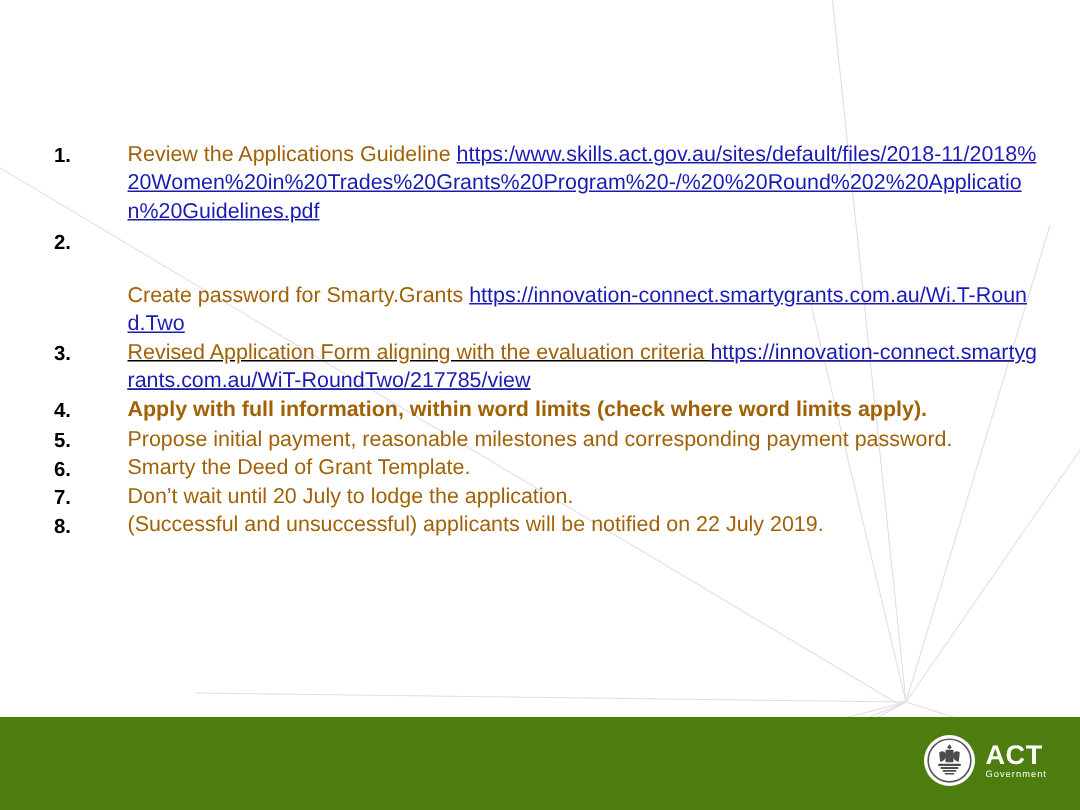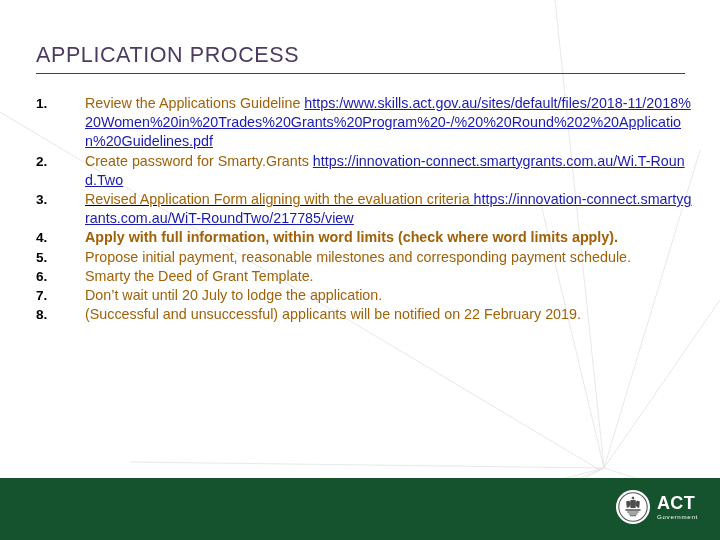--- a/index.html
+++ b/index.html
@@ -88,36 +88,36 @@
   .link {
     color: #1B1BB3;
     text-decoration: underline;
     text-underline-offset: 1px;
     word-break: break-all;
     cursor: pointer;
   }
 
   
   #item-1 .item-body { width: 440px; }
-  #item-2 .item-body { width: 478px; }
+  #item-2 .item-body { width: 478px; margin-top: 36px; }
   #item-3 .item-body { width: 520px; text-decoration: underline; }
   #item-4 .item-body { width: 560px; font-weight: bold; }
   #item-5 .item-body { width: 598px; }
   #item-6 .item-body,
   #item-7 .item-body,
   #item-8 .item-body { width: 640px; }
 
   
   #footer-bar {
     position: absolute;
     left: 0;
     top: 478px;
     width: 720px;
     height: 62px;
-    background: #14532d;
+    background: #4d7c0f;
     z-index: 3;
   }
   #act-logo {
     position: absolute;
     right: 22px;
     top: 12px;
     display: flex;
     align-items: center;
     gap: 7px;
   }
@@ -168,24 +168,20 @@
       <line x1="604" y1="468" x2="700" y2="150"></line>
       <line x1="604" y1="468" x2="540" y2="200"></line>
       <line x1="604" y1="468" x2="470" y2="540"></line>
       <line x1="604" y1="468" x2="720" y2="505"></line>
       <line x1="604" y1="468" x2="330" y2="540"></line>
       <line x1="555" y1="0" x2="604" y2="468"></line>
       <line x1="430" y1="540" x2="604" y2="468"></line>
     </g>
   </svg>
 
-  <div id="title-block">
-    <div id="slide-title">APPLICATION PROCESS</div>
-    <div id="title-rule"></div>
-  </div>
 
   <div id="content-list">
 
     <div class="list-item" id="item-1">
       <div class="item-number">1.</div>
       <div class="item-body">
         <span class="item-text">Review the Applications Guideline </span><span class="link">https:/www.skills.act.gov.au/sites/default/files/2018-11/2018%20Women%20in%20Trades%20Grants%20Program%20-/%20%20Round%202%20Application%20Guidelines.pdf</span>
       </div>
     </div>
 
@@ -206,42 +202,42 @@
     <div class="list-item" id="item-4">
       <div class="item-number">4.</div>
       <div class="item-body">
         <span class="item-text">Apply with full information, within word limits (check where word limits apply).</span>
       </div>
     </div>
 
     <div class="list-item" id="item-5">
       <div class="item-number">5.</div>
       <div class="item-body">
-        <span class="item-text">Propose initial payment, reasonable milestones and corresponding payment schedule.</span>
+        <span class="item-text">Propose initial payment, reasonable milestones and corresponding payment password.</span>
       </div>
     </div>
 
     <div class="list-item" id="item-6">
       <div class="item-number">6.</div>
       <div class="item-body">
         <span class="item-text">Smarty the Deed of Grant Template.</span>
       </div>
     </div>
 
     <div class="list-item" id="item-7">
       <div class="item-number">7.</div>
       <div class="item-body">
         <span class="item-text">Don’t wait until 20 July to lodge the application.</span>
       </div>
     </div>
 
     <div class="list-item" id="item-8">
       <div class="item-number">8.</div>
       <div class="item-body">
-        <span class="item-text">(Successful and unsuccessful) applicants will be notified on 22 February 2019.</span>
+        <span class="item-text">(Successful and unsuccessful) applicants will be notified on 22 July 2019.</span>
       </div>
     </div>
 
   </div>
 
   <div id="footer-bar">
     <div id="act-logo">
       <div id="crest-circle">
         <svg width="30" height="30" viewBox="0 0 30 30" aria-hidden="true">
           <circle cx="15" cy="15" r="14.2" fill="#ffffff" stroke="#595959" stroke-width="1.1"></circle>

